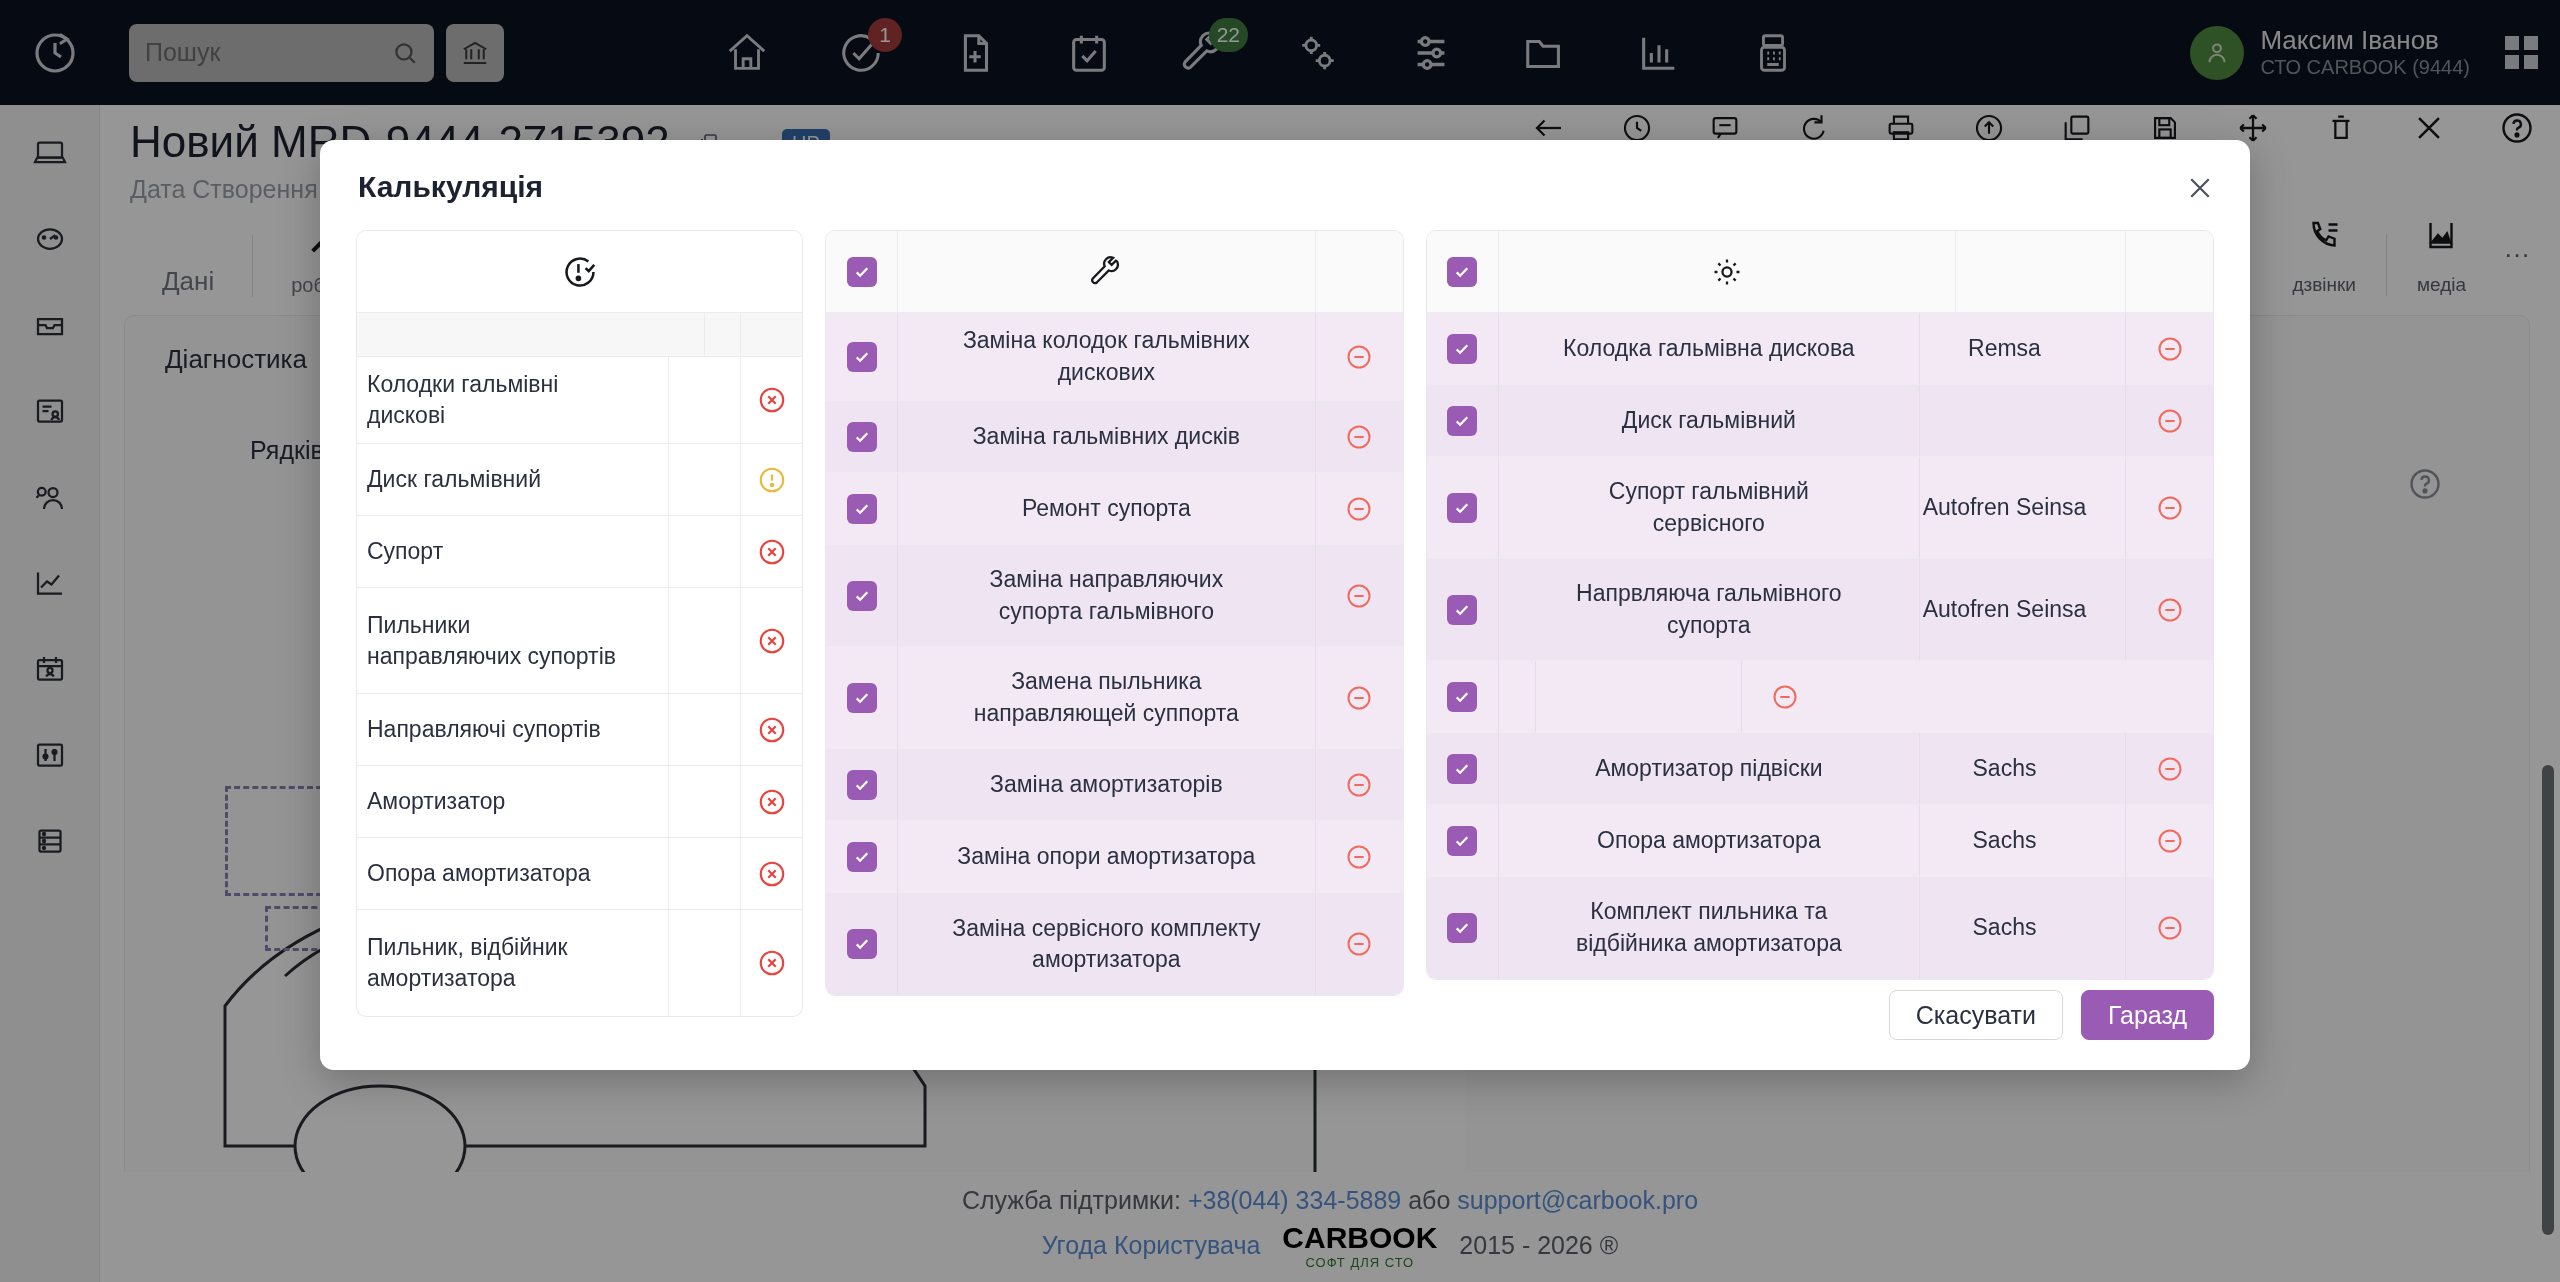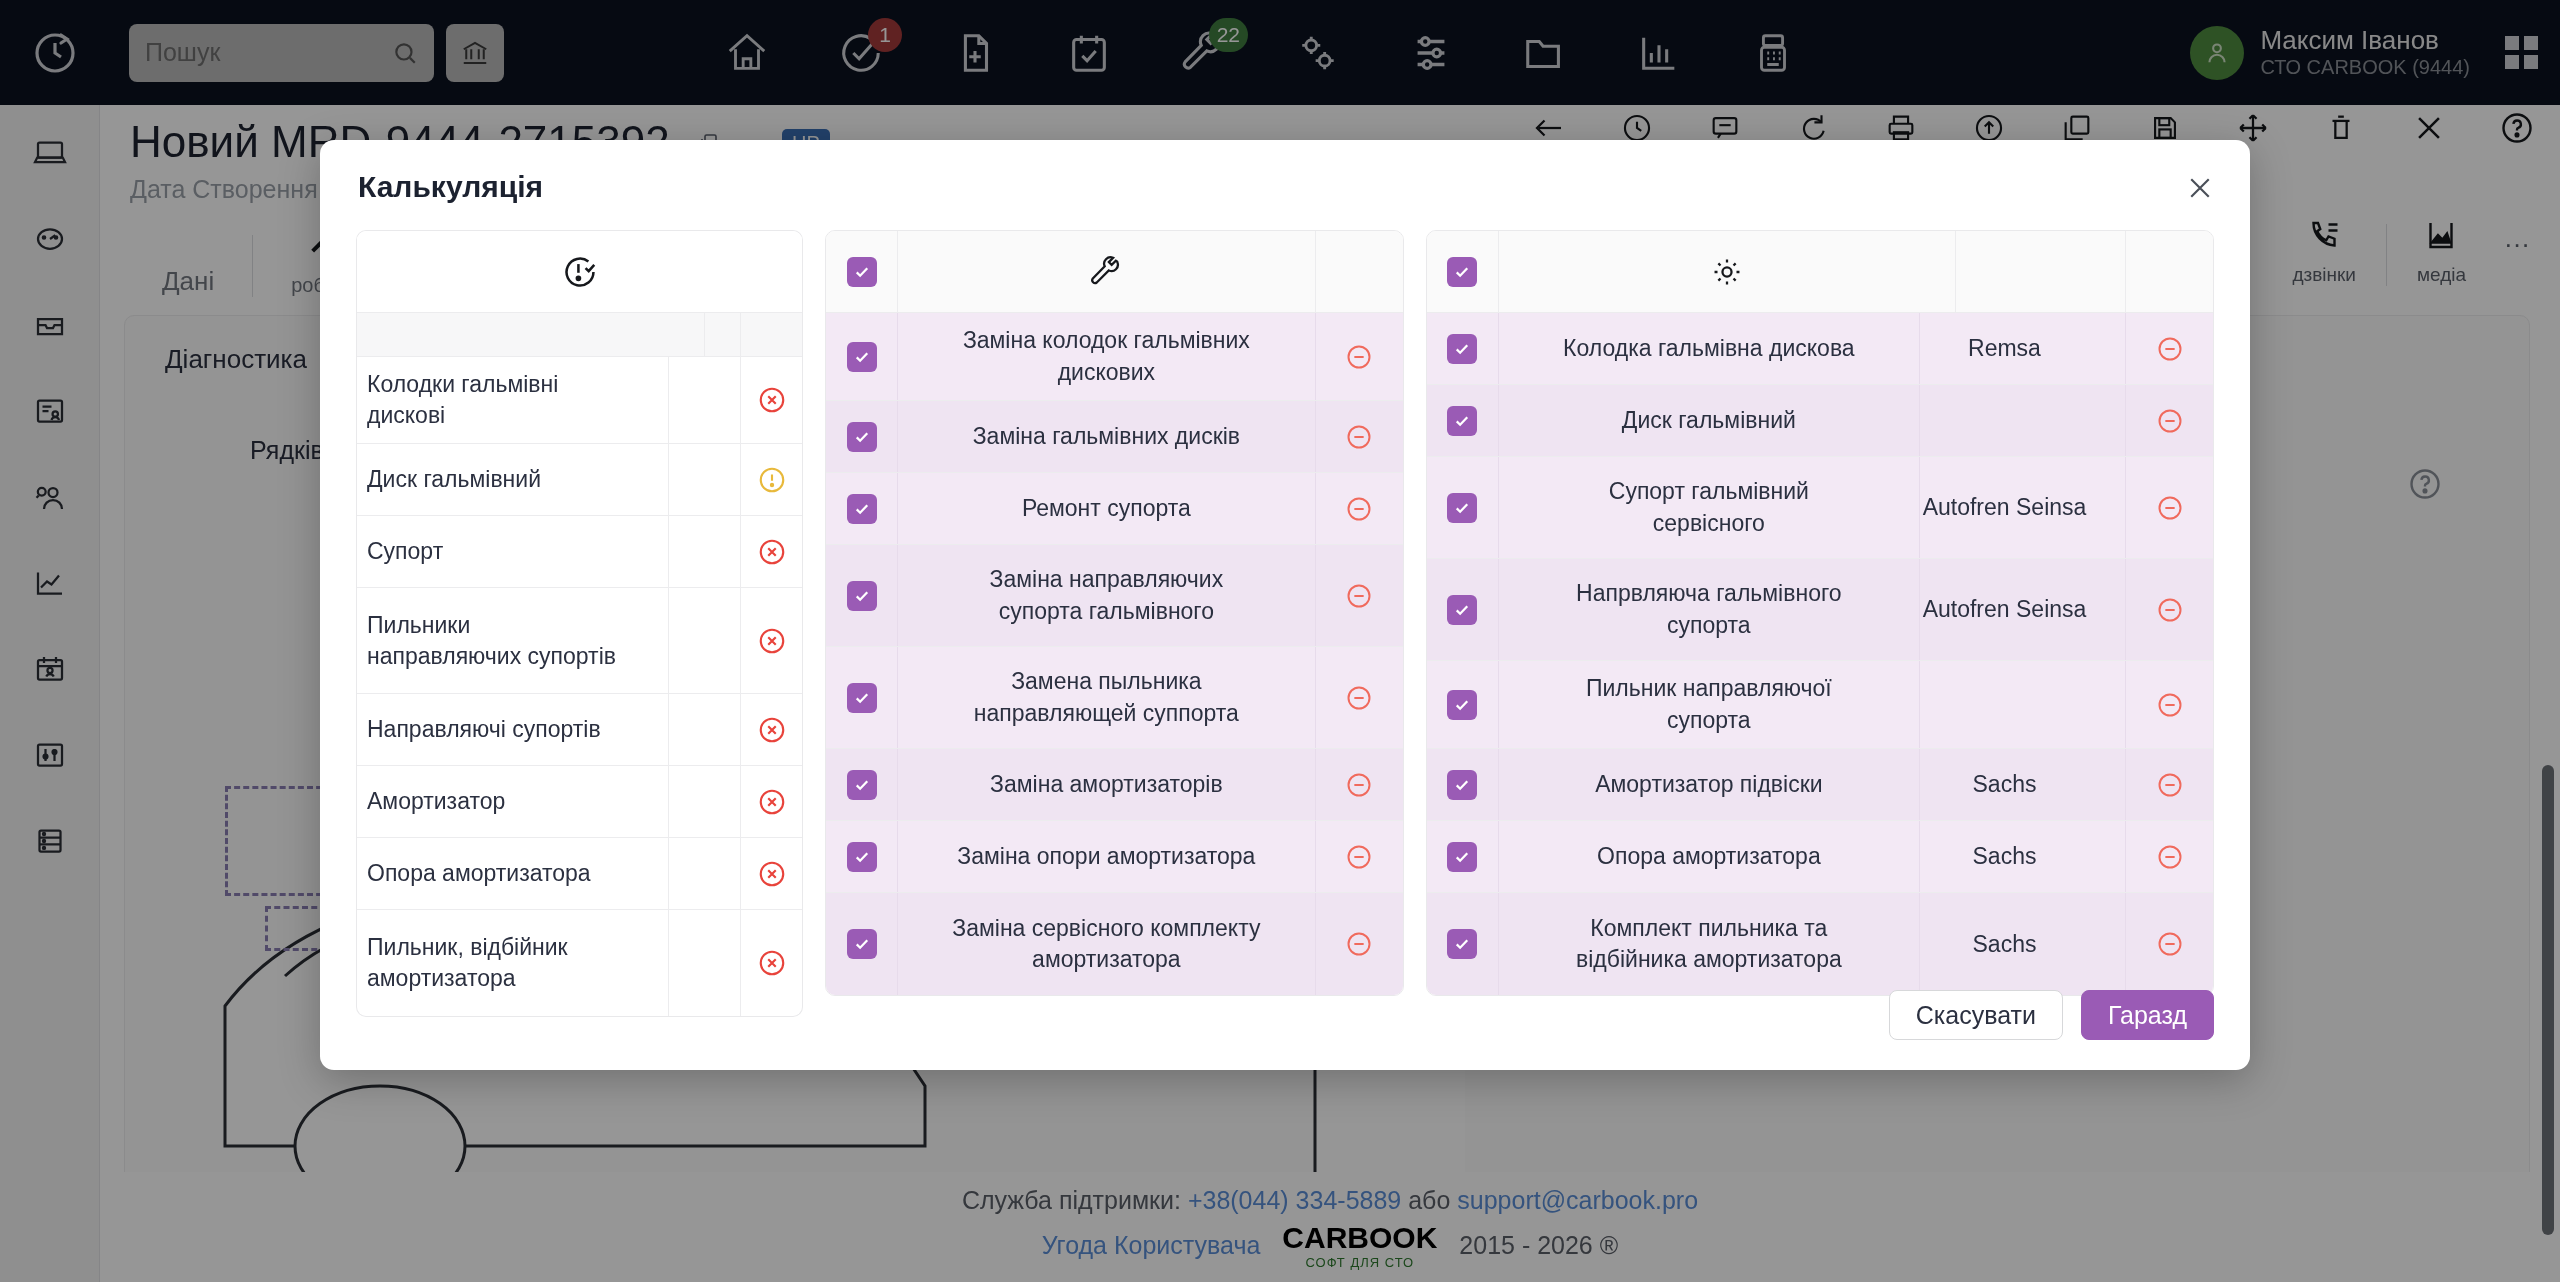--- a/index.html
+++ b/index.html
@@ -91,21 +91,21 @@
     position: absolute; left: 24px; top: 210px; right: 30px; bottom: 100px;
     background: #fbfbfb; border: 1px solid #ececee; border-radius: 10px;
   }
   .panel-label { position:absolute; left: 40px; top: 28px; font-size: 26px; color:#2c3140; }
   .rows-count { position:absolute; left: 125px; top: 120px; font-size: 25px; color:#2c3140; }
   .help-circ { position:absolute; right: 86px; top: 150px; width: 36px; height: 36px;}
 
   .right-toolbar { position:absolute; right: 22px; top: 2px; display:flex; align-items:center; gap: 46px; }
   .rt-ico { width: 42px; height: 42px; display:flex;align-items:center;justify-content:center; }
   .right-tabs { position:absolute; right: 30px; top: 112px; display:flex; align-items:flex-end; gap:0; }
-  .rtab { display:flex; flex-direction:column; align-items:center; gap:7px; padding: 0 30px; color:#4a4f58; }
+  .rtab { display:flex; flex-direction:column; align-items:center; gap:17px; padding: 0 30px; color:#4a4f58; }
   .rtab .tl { font-size: 19px; color:#5b606a; }
   .rtabs-div { width:1px; height: 62px; background:#dcdde0; }
   .dots { font-size: 26px; color:#5b606a; padding-bottom: 26px; padding-left:8px;}
 
   
   .car-art { position:absolute; left: 40px; top: 360px; width: 1300px; height: 560px; }
   .car-dash { position:absolute; border: 3px dashed #8a7fb3; }
 
   .footer {
     position:absolute; left: 0; right: 0; bottom: 0; height: 110px;
@@ -938,21 +938,20 @@
               </div>
           </div>
           <div class="row">
             <div class="cbc">
                 <span class="cbx">
                   <svg width="18" height="18" viewBox="0 0 24 24" fill="none" stroke="#fff" stroke-width="3">
                     <path d="M5 12.5l4.5 4.5L19 7"></path>
                   </svg>
                 </span>
               </div>
-            <div class="namec">Пильник направляючої супорта</div>
             <div class="brandc"></div>
             <div class="actc">
                 <svg width="28" height="28" viewBox="0 0 24 24" fill="none" stroke="#f06a5d" stroke-width="1.7">
                   <circle cx="12" cy="12" r="9"></circle>
                   <path d="M8 12h8"></path>
                 </svg>
               </div>
           </div>
           <div class="row">
             <div class="cbc">

